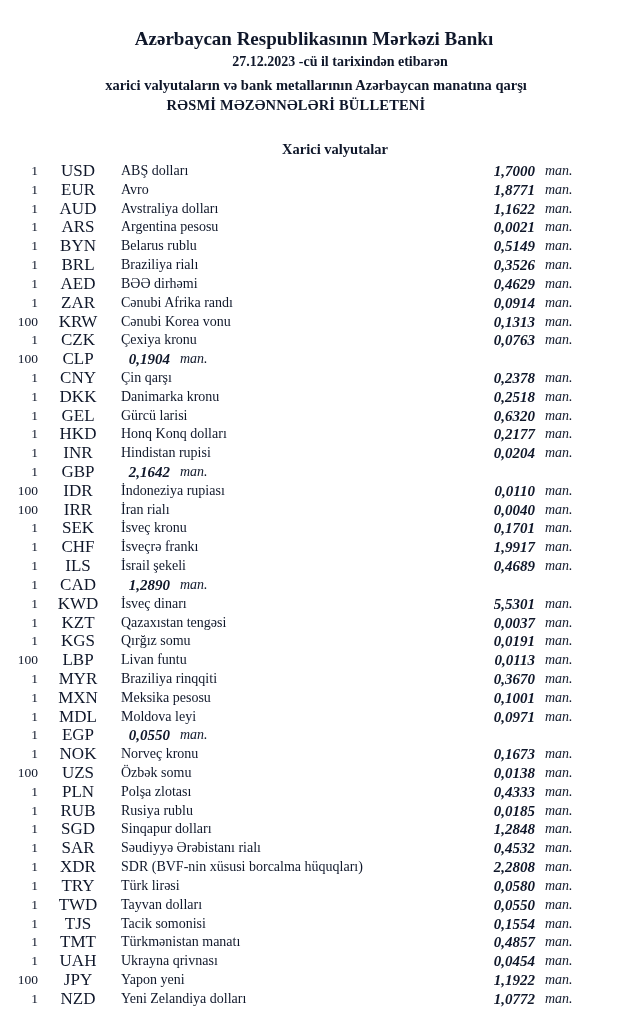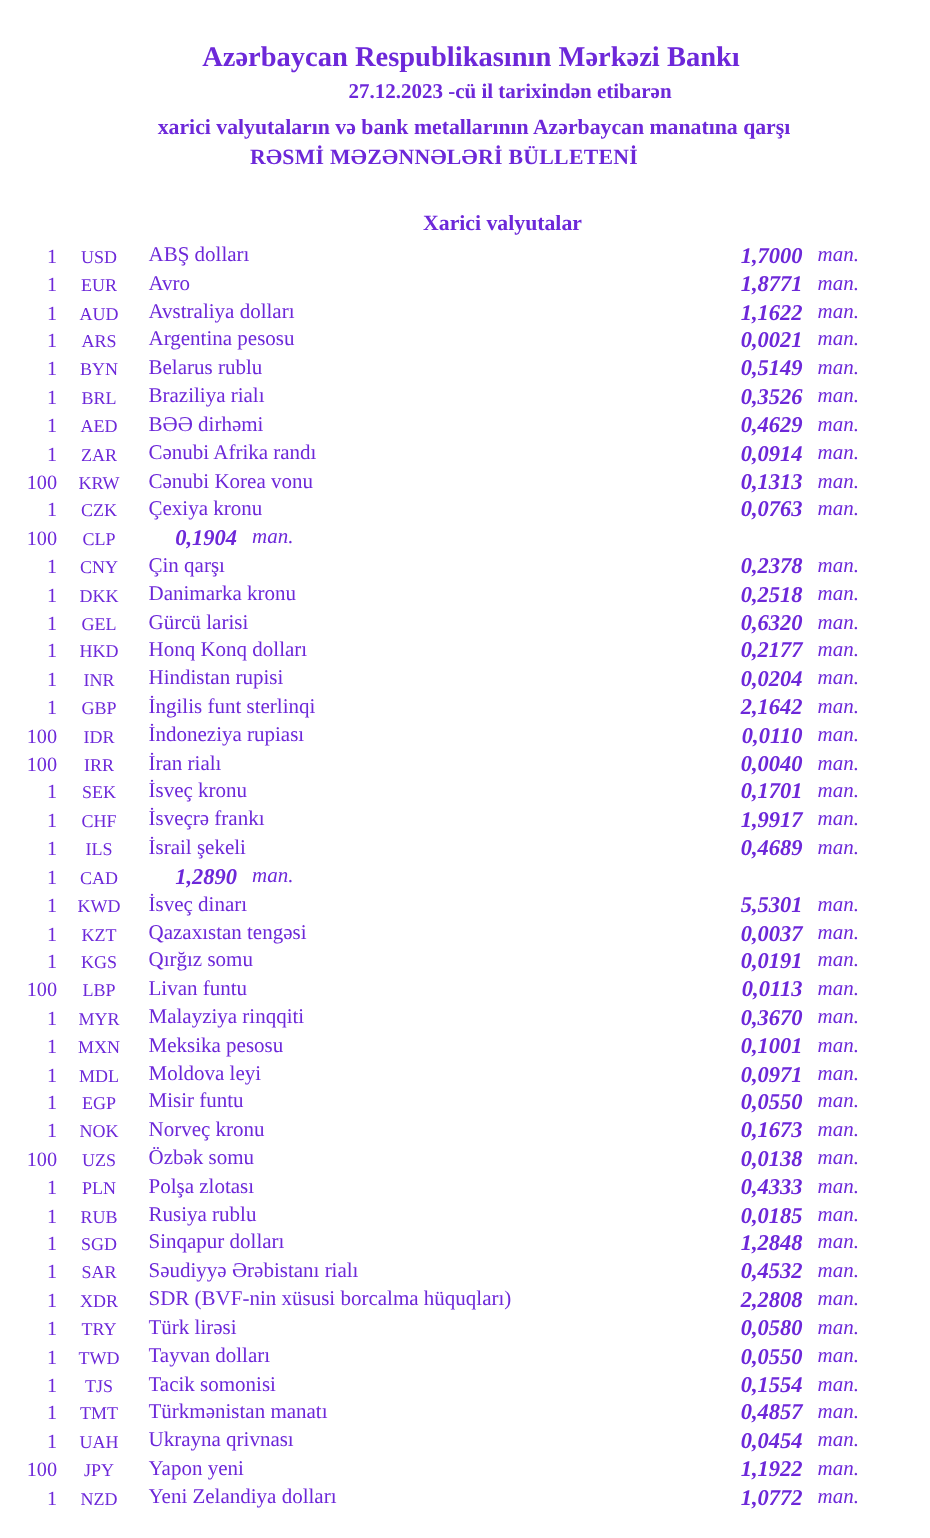--- a/index.html
+++ b/index.html
@@ -1,21 +1,21 @@
 <!DOCTYPE html>
 <html><head>
 <meta charset="utf-8">
 <style>
   html,body{margin:0;padding:0;background:#ffffff;}
   .page{
     position:relative;
     width:620px;height:1025px;
     background:#ffffff;
     font-family:"Liberation Serif","DejaVu Serif",serif;
-    color:#6d28d9;
+    color:#0f172a;
     overflow:hidden;
   }
   .hdr-line{
     position:absolute;left:0;width:620px;
     text-align:center;white-space:nowrap;
   }
   .bank-name{top:28px;font-size:19px;font-weight:700;transform:translateX(4px);}
   .date-line{top:54px;font-size:14px;font-weight:700;transform:translateX(30px);}
   .subject-line{top:77px;font-size:14.5px;font-weight:700;transform:translateX(6px);}
   .bulletin-title{top:97px;font-size:14.5px;font-weight:700;transform:translateX(-14px);letter-spacing:0.2px;}
@@ -23,22 +23,22 @@
   .rate-table{
     position:absolute;top:162px;left:0;width:620px;
   }
   .row{
     display:flex;align-items:center;
     height:18.82px;
     padding-right:35px;
     font-size:14px;line-height:18.82px;
   }
   .c-qty{width:38px;text-align:right;font-size:13.5px;flex:none;}
-  .c-code{width:44px;margin-left:6px;text-align:center;font-size:12px;flex:none;}
-  .c-name{flex:1 1 auto;margin-left:11px;white-space:nowrap;overflow:hidden;}
+  .c-code{width:44px;margin-left:18px;text-align:center;font-size:17px;flex:none;}
+  .c-name{flex:1 1 auto;margin-left:21px;white-space:nowrap;overflow:hidden;}
   .c-rate{width:70px;text-align:right;font-weight:700;font-style:italic;font-size:15px;flex:none;}
   .c-man{width:40px;margin-left:10px;flex:none;font-style:italic;}
 </style>
 </head>
 <body>
 
 <div class="page">
 
   <div class="hdr-line bank-name">Azərbaycan Respublikasının Mərkəzi Bankı</div>
 
@@ -158,21 +158,20 @@
       <div class="row">
       <span class="c-qty">1</span>
       <span class="c-code">INR</span>
       <span class="c-name">Hindistan rupisi</span>
       <span class="c-rate">0,0204</span>
       <span class="c-man">man.</span>
     </div>
       <div class="row">
       <span class="c-qty">1</span>
       <span class="c-code">GBP</span>
-      <span class="c-name">İngilis funt sterlinqi</span>
       <span class="c-rate">2,1642</span>
       <span class="c-man">man.</span>
     </div>
       <div class="row">
       <span class="c-qty">100</span>
       <span class="c-code">IDR</span>
       <span class="c-name">İndoneziya rupiası</span>
       <span class="c-rate">0,0110</span>
       <span class="c-man">man.</span>
     </div>
@@ -234,42 +233,41 @@
       <div class="row">
       <span class="c-qty">100</span>
       <span class="c-code">LBP</span>
       <span class="c-name">Livan funtu</span>
       <span class="c-rate">0,0113</span>
       <span class="c-man">man.</span>
     </div>
       <div class="row">
       <span class="c-qty">1</span>
       <span class="c-code">MYR</span>
-      <span class="c-name">Malayziya rinqqiti</span>
+      <span class="c-name">Braziliya rinqqiti</span>
       <span class="c-rate">0,3670</span>
       <span class="c-man">man.</span>
     </div>
       <div class="row">
       <span class="c-qty">1</span>
       <span class="c-code">MXN</span>
       <span class="c-name">Meksika pesosu</span>
       <span class="c-rate">0,1001</span>
       <span class="c-man">man.</span>
     </div>
       <div class="row">
       <span class="c-qty">1</span>
       <span class="c-code">MDL</span>
       <span class="c-name">Moldova leyi</span>
       <span class="c-rate">0,0971</span>
       <span class="c-man">man.</span>
     </div>
       <div class="row">
       <span class="c-qty">1</span>
       <span class="c-code">EGP</span>
-      <span class="c-name">Misir funtu</span>
       <span class="c-rate">0,0550</span>
       <span class="c-man">man.</span>
     </div>
       <div class="row">
       <span class="c-qty">1</span>
       <span class="c-code">NOK</span>
       <span class="c-name">Norveç kronu</span>
       <span class="c-rate">0,1673</span>
       <span class="c-man">man.</span>
     </div>

